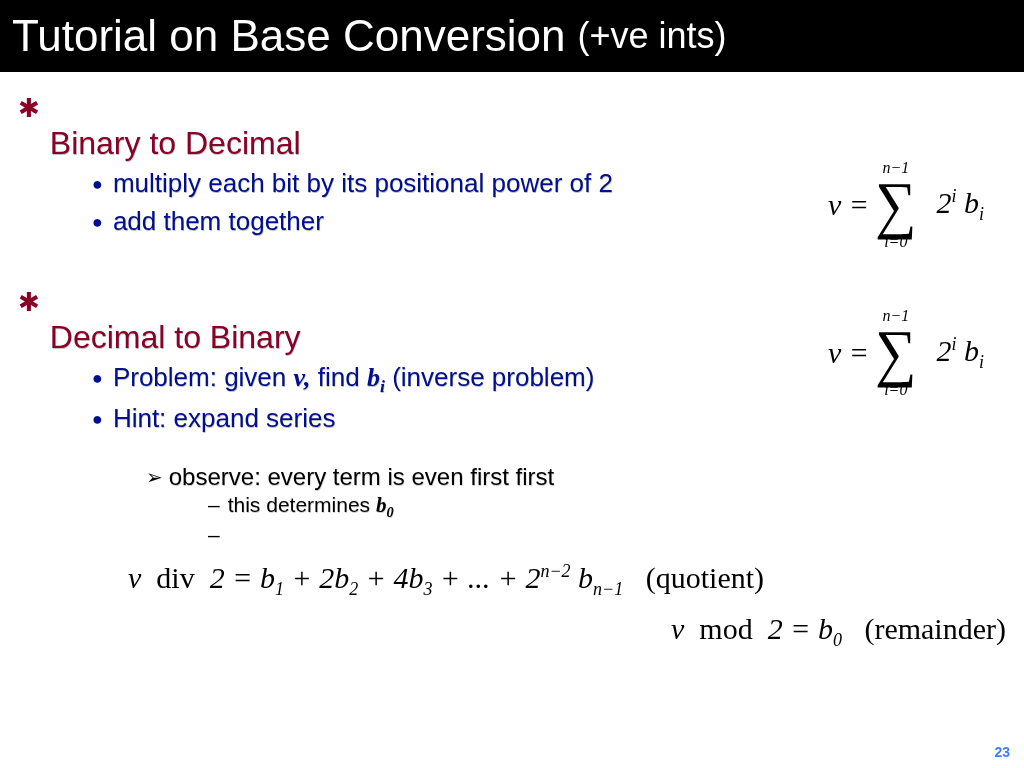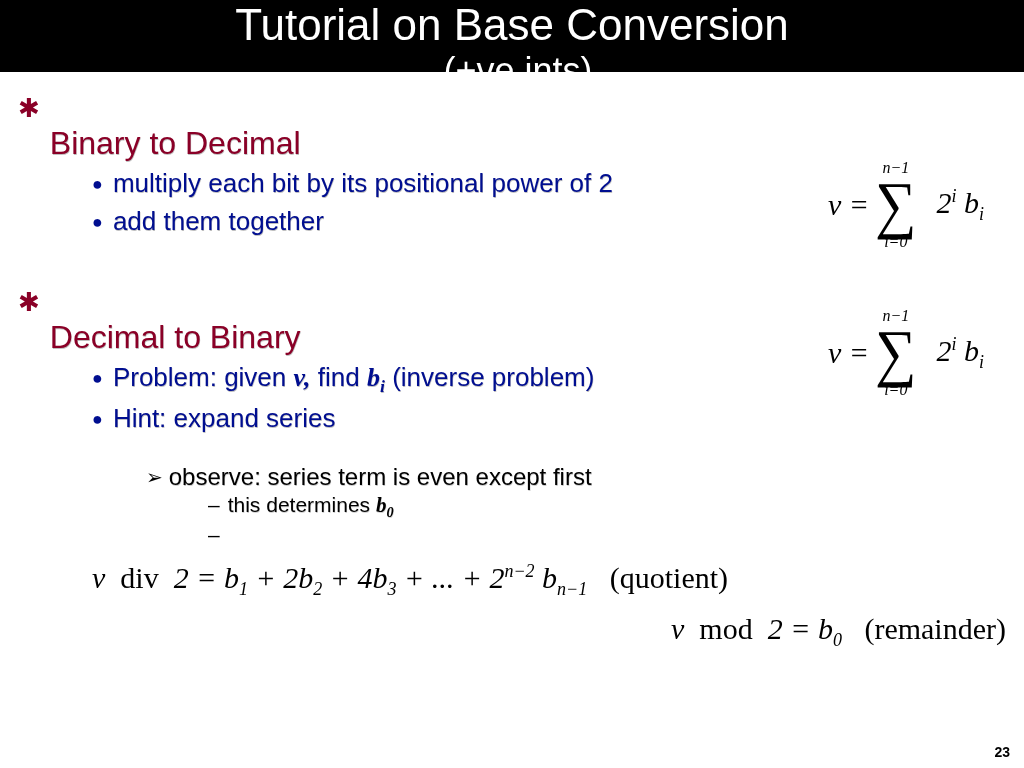--- a/index.html
+++ b/index.html
@@ -13,21 +13,20 @@
     position: relative;
   }
   .title-bar {
     background: #000000;
     color: #ffffff;
     height: 72px;
     padding: 0 12px;
     display: flex;
     align-items: center;
     box-sizing: border-box;
-    flex-direction: column;
   }
   .title-main {
     font-size: 44px;
     font-weight: 400;
   }
   .title-sub {
     font-size: 36px;
     font-weight: 400;
     margin-left: 12px;
   }
@@ -146,30 +145,30 @@
   .eqline {
     font-family: "Times New Roman", Times, serif;
     font-style: italic;
     font-size: 30px;
     color: #000;
     text-align: center;
   }
   .rm { font-style: normal; }
 
   .eq-expand { margin-top: 16px; margin-left: 200px; text-align: left; font-size: 32px;}
-  .eq-div { margin-top: 14px; margin-left: 74px; text-align:left; }
+  .eq-div { margin-top: 14px; margin-left: 110px; text-align:left; }
   .eq-mod { margin-top: 12px; margin-left: 110px; text-align:right; }
 
   .page-num {
     position: absolute;
     right: 14px;
     bottom: 8px;
     font-size: 14px;
     font-weight: bold;
-    color: #000000;
+    color: #3b82f6;
   }
 </style>
 </head>
 <body>
 
 <div class="title-bar">
   <span class="title-main">Tutorial on Base Conversion</span>
   <span class="title-sub">(+ve ints)</span>
 </div>
 
@@ -199,21 +198,21 @@
     <span class="txt">Problem:  given <span class="ital-serif">v,</span> find <span class="ital-serif">b<span class="sub">i</span></span> (inverse problem)</span>
   </div>
   <div class="l2">
     <span class="disc">●</span>
     <span class="txt">Hint:  expand series</span>
   </div>
 
 
   <div class="l3" style="margin-top:28px">
     <span class="arrow">➢</span>
-    <span class="txt">observe: series term is even except first</span>
+    <span class="txt">observe: every term is even first first</span>
   </div>
   <div class="l4">
     <span class="dash">–</span>
     <span class="txt">this determines <span class="ital-serif">b<span class="sub">0</span></span></span>
   </div>
   <div class="l4">
     <span class="dash">–</span>
   </div>
 
   <div class="eqline eq-div">v&nbsp; <span class="rm">div</span>&nbsp; 2 = b<span class="ssub">1</span> + 2b<span class="ssub">2</span> + 4b<span class="ssub">3</span> + ... + 2<span class="sup">n−2</span> b<span class="ssub">n−1</span> &nbsp;&nbsp;<span class="rm">(quotient)</span></div>

